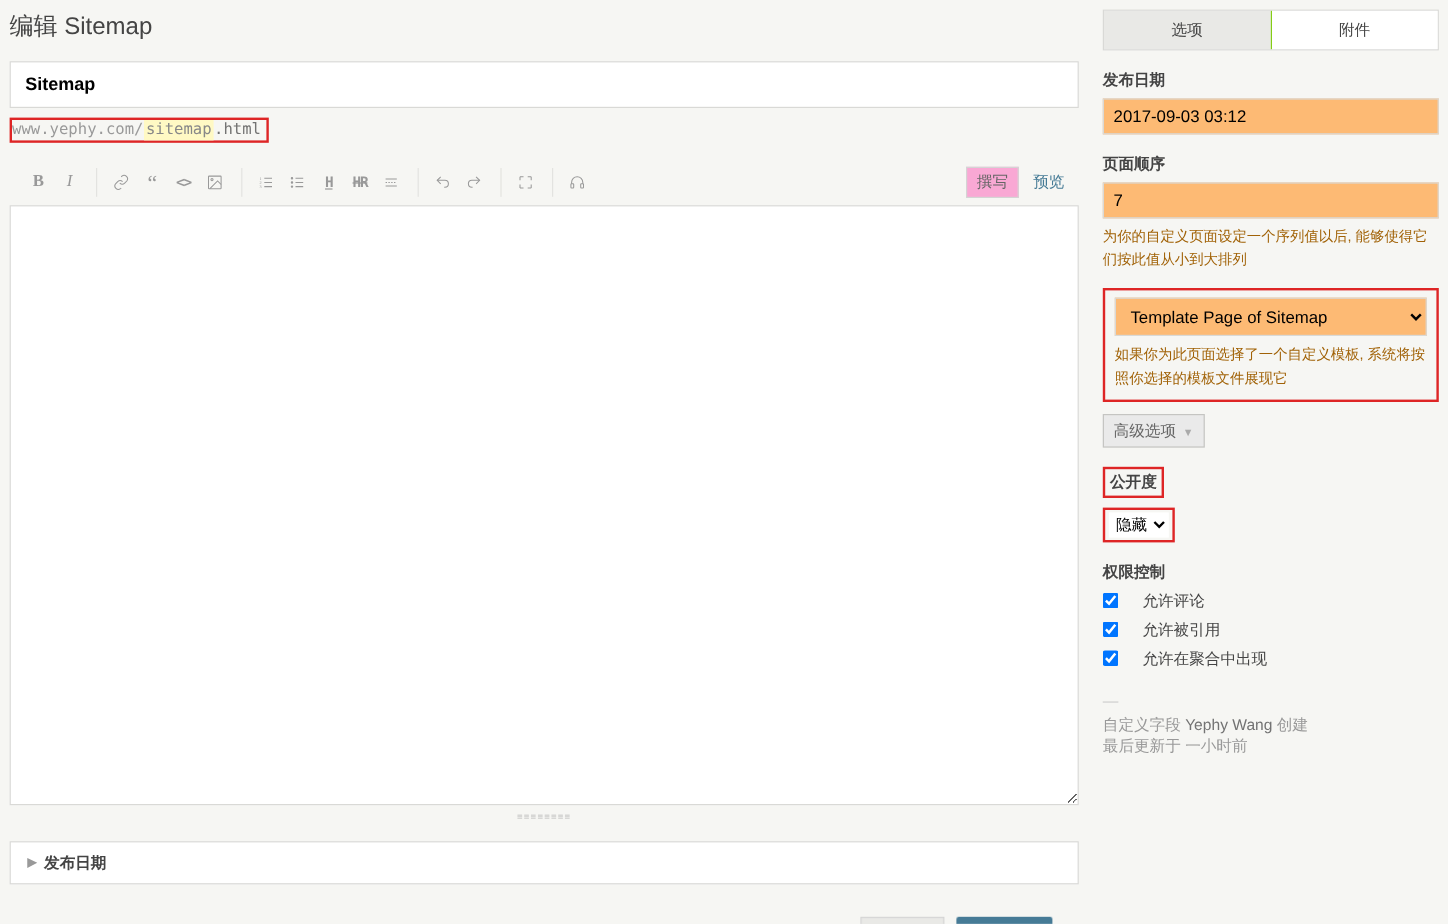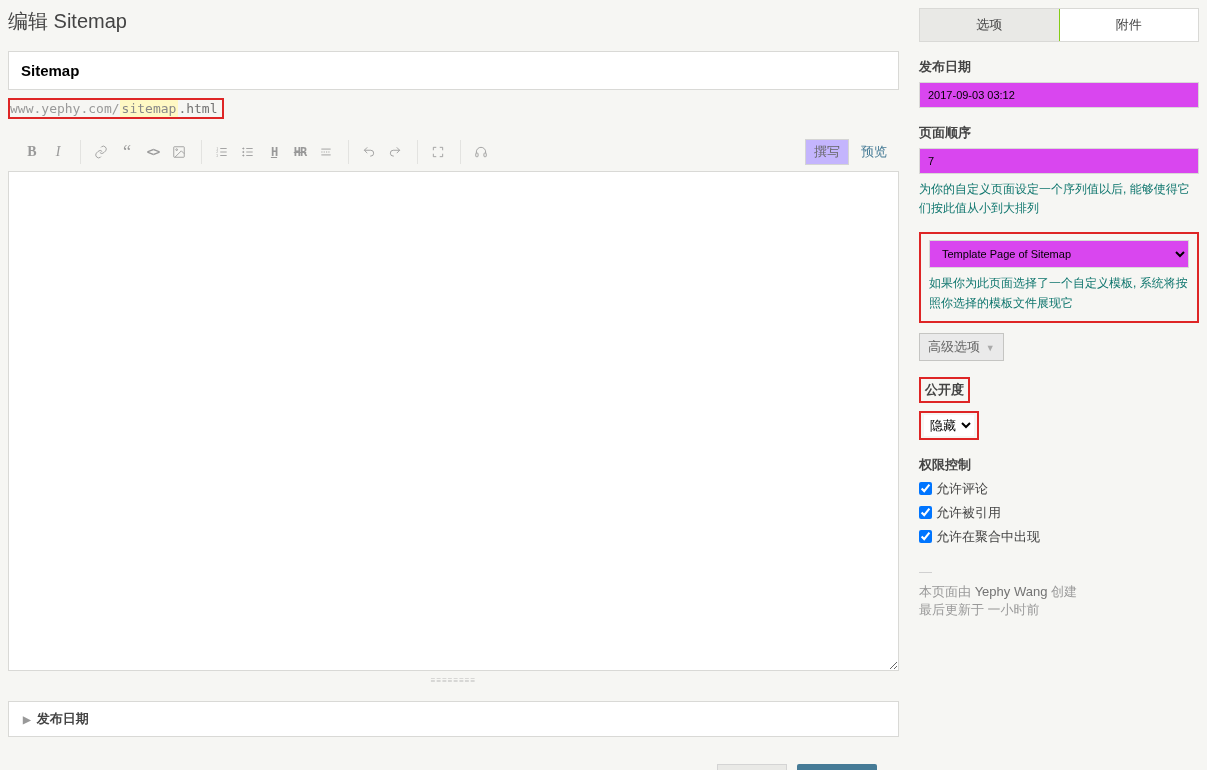--- a/index.html
+++ b/index.html
@@ -74,21 +74,21 @@
   color: #999;
   cursor: pointer;
   font-size: 14px;
   font-family: Georgia, serif;
 }
 .tb-btn svg { width: 14px; height: 14px; fill: none; stroke: #999; stroke-width: 1.5; }
 .tb-btn.text { font-family: Consolas, monospace; font-size: 12px; font-weight: bold; letter-spacing: -1px; }
 .toolbar-spacer { flex: 1; }
 .toolbar-right { display: flex; align-items: center; gap: 4px; }
 .write-btn {
-  background: #c4b5fd;
+  background: #f9a8d4;
   border: 1px solid #d4d4d4;
   padding: 3px 8px;
   font-size: 13px;
   color: #666;
   cursor: pointer;
 }
 .preview-link {
   color: #467b96;
   padding: 3px 8px;
   cursor: pointer;
@@ -149,28 +149,28 @@
   font-size: 13px;
   font-weight: bold;
   color: #444;
   margin-bottom: 6px;
   display: block;
 }
 .field-input, .field-select {
   width: 100%;
   padding: 6px 8px;
   border: 1px solid #d9d9d6;
-  background: #d946ef;
-  font-size: 11px;
+  background: #fdba74;
+  font-size: 14px;
   outline: none;
 }
 .field-select { appearance: auto; }
 .field-help {
   font-size: 12px;
-  color: #0f766e;
+  color: #a16207;
   margin-top: 6px;
   line-height: 1.6;
 }
 
 .box-highlight {
   border: 2px solid #de2525;
   padding: 6px 8px 8px 8px;
   margin-top: 14px;
 }
 .box-highlight .field-label { margin-top: 0; }
@@ -202,21 +202,21 @@
   padding: 2px 4px;
   font-weight: bold;
 }
 .inline-highlight-select {
   border: 2px solid #de2525;
   display: inline-block;
   padding: 2px 3px;
 }
 
 .perm-list { margin-top: 6px; }
-.perm-item { display: flex; align-items: center; gap: 4px; margin-bottom: 6px; font-size: 13px; color: #444; }
+.perm-item { display: flex; align-items: center; gap: 20px; margin-bottom: 6px; font-size: 13px; color: #444; }
 .perm-item input { cursor: pointer; }
 
 .meta-section { margin-top: 18px; font-size: 13px; color: #999; }
 .meta-section .dash { color: #ccc; margin-bottom: 4px; }
 .meta-section .author-link { color: #737373; cursor: pointer; }
 .bottom-peek {
   position: fixed;
   bottom: 0; right: 330px;
   width: 80px; height: 6px;
   background: #467b96;
@@ -404,21 +404,21 @@
         <label class="perm-item">
           <input type="checkbox" checked="" style="">
           <span>允许在聚合中出现</span>
         </label>
       </div>
     </div>
 
     <div class="meta-section">
       <div class="dash">—</div>
       <div>
-        <span>本页面由 </span><span class="author-link">Yephy Wang</span><span> 创建</span>
+        <span>自定义字段 </span><span class="author-link">Yephy Wang</span><span> 创建</span>
       </div>
       <div>最后更新于 一小时前</div>
     </div>
   </div>
 </div>
 
 <div class="bottom-peek2"></div>
 <div class="bottom-peek"></div>
 
 </body></html>

